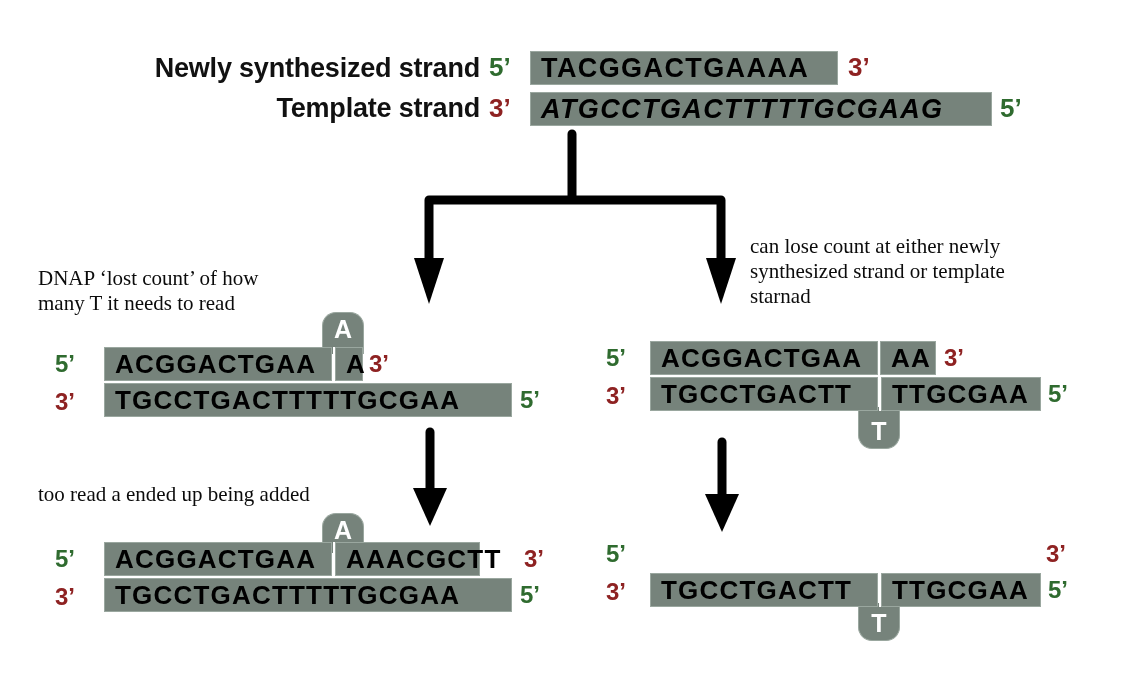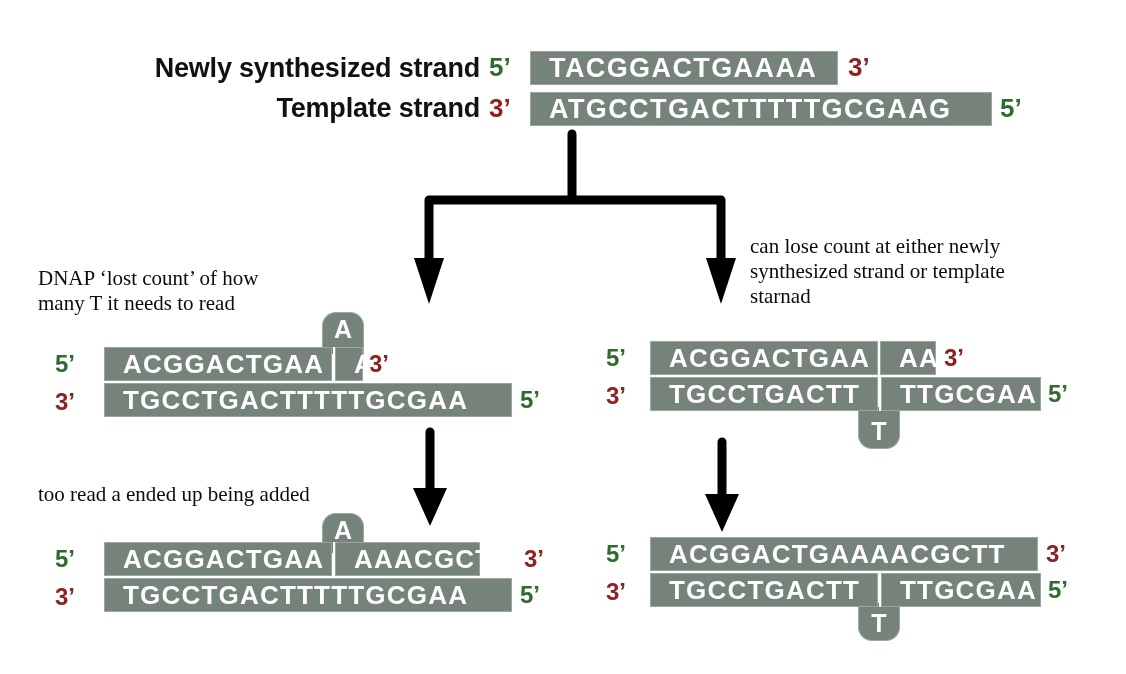--- a/index.html
+++ b/index.html
@@ -48,30 +48,30 @@
   .prime.small {
     font-size: 24px;
   }
 
   
   .seqbar {
     position: absolute;
     background: #76837b;
     border: 1px solid #9aa79f;
     box-sizing: border-box;
-    color: #ffffff;
+    color: #000000;
     font-family: "Liberation Sans", sans-serif;
     font-weight: bold;
     font-size: 27px;
     line-height: 1;
     display: flex;
     align-items: center;
     white-space: pre;
     letter-spacing: 1.4px;
-    padding-left: 18px;
+    padding-left: 10px;
     z-index: 2;
   }
   .seqbar.small {
     font-size: 26px;
     letter-spacing: 1.2px;
   }
 
   
   .bulge {
     position: absolute;
@@ -131,21 +131,21 @@
 
   <div class="hdr-label" style="left:55px; top:53px; width:425px;">Newly synthesized strand</div>
   <div class="hdr-label" style="left:55px; top:93px; width:425px;">Template strand</div>
 
   <div class="prime five" style="left:489px; top:54px;">5’</div>
   <div class="prime three" style="left:489px; top:95px;">3’</div>
 
   <div class="seqbar" style="left:530px; top:51px; width:308px; height:34px;">TACGGACTGAAAA</div>
   <div class="prime three" style="left:848px; top:54px;">3’</div>
 
-  <div class="seqbar" style="left:530px; top:92px; width:462px; height:34px;">ATGCCTGACTTTTTGCGAAG</div>
+  <div class="seqbar" style="left:530px; top:92px; width:462px; height:34px;font-style:italic;">ATGCCTGACTTTTTGCGAAG</div>
   <div class="prime five" style="left:1000px; top:95px;">5’</div>
 
   <svg class="arrow-svg" style="left:415px; top:132px; width:320px; height:180px;" viewBox="0 0 320 180">
     <path d="M157,2 L157,68 M14,68 L306,68 M14,68 L14,128 M306,68 L306,128" stroke="#000000" stroke-width="9" fill="none" stroke-linecap="round" stroke-linejoin="round"></path>
     <polygon points="14,172 -1,126 29,126" fill="#000000"></polygon>
     <polygon points="306,172 291,126 321,126" fill="#000000"></polygon>
   </svg>
 
   <div class="note" style="left:750px; top:234px; width:330px;">can lose count at either newly
 synthesized strand or template
@@ -200,21 +200,20 @@
   <div class="nick" style="left:333px; top:542px; height:34px;"></div>
   <div class="seqbar small" style="left:335px; top:542px; width:145px; height:34px;">AAACGCTT</div>
   <div class="prime three small" style="left:524px; top:547px;">3’</div>
 
   <div class="seqbar small" style="left:104px; top:578px; width:408px; height:34px;">TGCCTGACTTTTTGCGAA</div>
   <div class="prime five small" style="left:520px; top:583px;">5’</div>
 
   <div class="prime five small" style="left:606px; top:542px;">5’</div>
   <div class="prime three small" style="left:606px; top:580px;">3’</div>
 
-  <div class="seqbar small" style="left:650px; top:537px; width:388px; height:34px;">ACGGACTGAAAACGCTT</div>
   <div class="prime three small" style="left:1046px; top:542px;">3’</div>
 
   <div class="seqbar small" style="left:650px; top:573px; width:228px; height:34px;">TGCCTGACTT</div>
   <div class="nick" style="left:879px; top:573px; height:34px;"></div>
   <div class="seqbar small" style="left:881px; top:573px; width:160px; height:34px;">TTGCGAA</div>
   <div class="bulge down" style="left:858px; top:603px; width:42px; height:38px;">T</div>
   <div class="prime five small" style="left:1048px; top:578px;">5’</div>
 
 </div>
 

